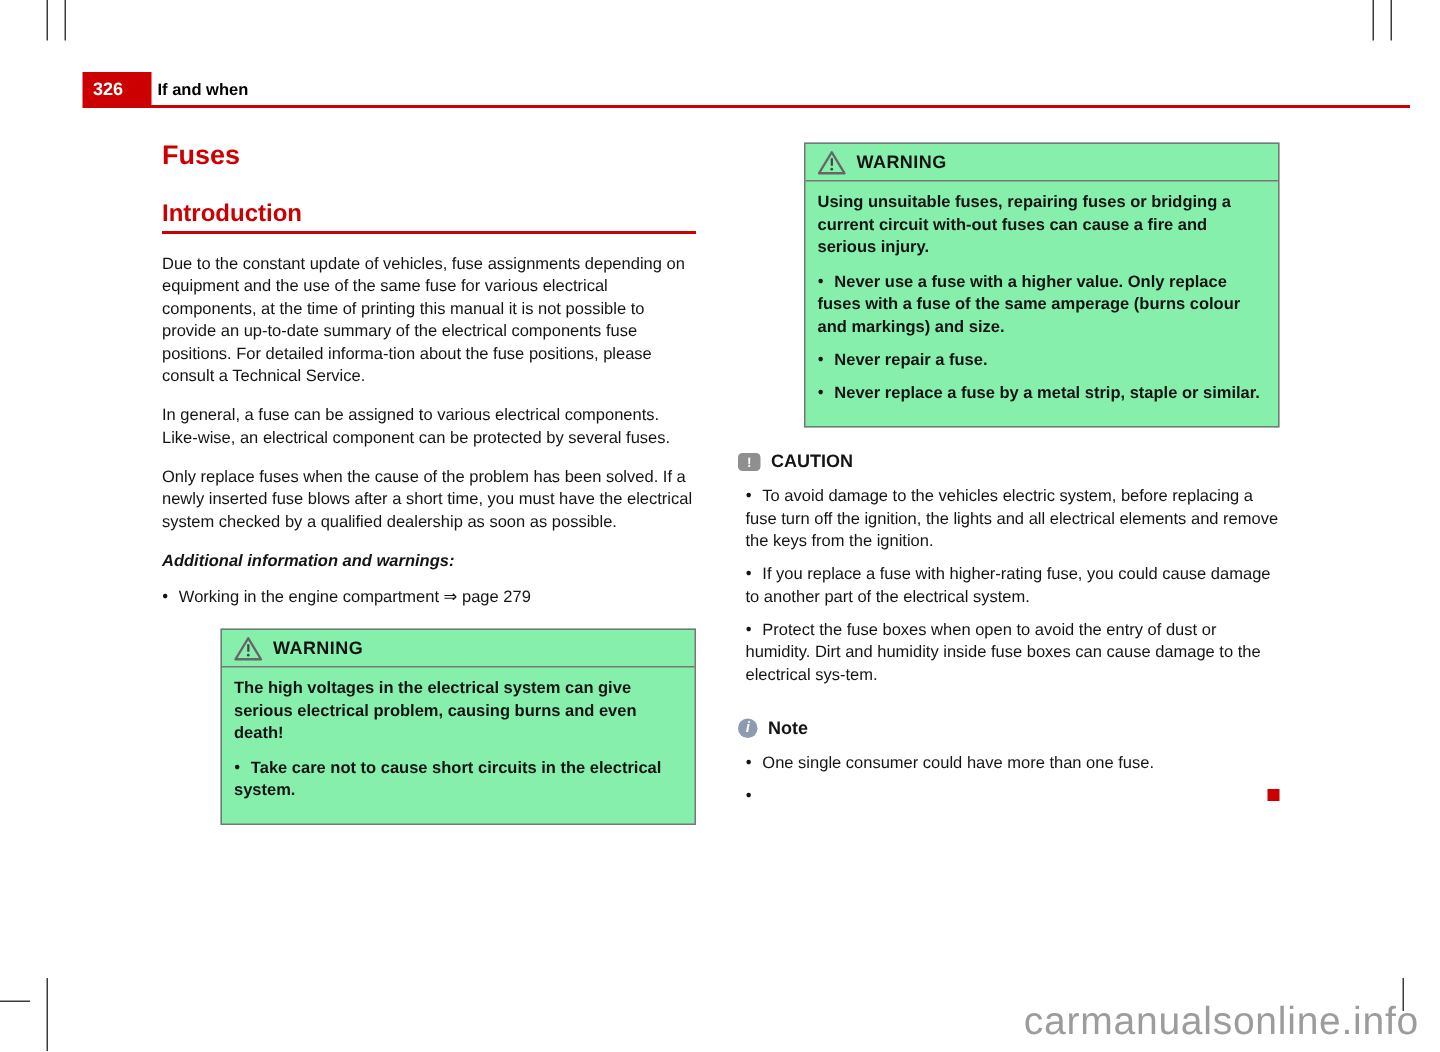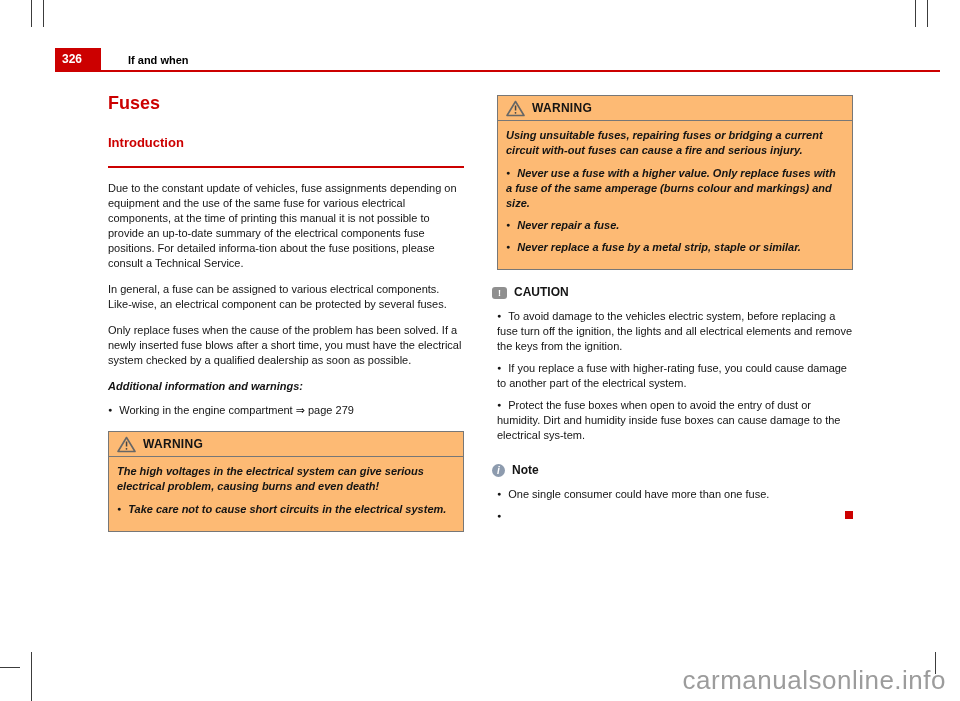--- a/index.html
+++ b/index.html
@@ -18,41 +18,41 @@
   .crop.v { width: 1px; }
   .crop.h { height: 1px; }
 
   
   .header { position: absolute; left: 55px; top: 48px; width: 885px; height: 22px; border-bottom: 2px solid var(--red); }
   .page-num {
     position: absolute; left: 0; top: 0; width: 46px; height: 22px;
     background: var(--red); color: #fff; font-weight: bold; font-size: 12px;
     display: flex; align-items: center; padding-left: 7px; box-sizing: border-box;
   }
-  .section-label { position: absolute; left: 73px; bottom: 4px; font-weight: bold; font-size: 11px; color: #000; }
+  .section-label { position: absolute; left: 50px; bottom: 4px; font-weight: bold; font-size: 11px; color: #000; }
 
   
   .col { position: absolute; font-size: 11px; line-height: 15px; }
   .col-left  { left: 108px; top: 96px;  width: 356px; }
   .col-right { left: 497px; top: 95px;  width: 356px; }
 
   .title { color: var(--red); font-size: 18px; font-weight: bold; margin: 0 0 24px; }
-  .subtitle { color: var(--red); font-size: 13px; font-weight: bold; margin: 0 0 13px; padding-bottom: 16px; border-bottom: 2px solid var(--red); }
+  .subtitle { color: var(--red); font-size: 16px; font-weight: bold; margin: 0 0 13px; padding-bottom: 4px; border-bottom: 2px solid var(--red); }
 
   .body-p { margin: 0 0 11px; }
   .bold-head { font-weight: bold; margin: 3px 0 8px; font-style: italic; }
 
   .bullet-line { margin: 0 0 6px; position: relative; }
   .bullet-line::before { content: "●"; font-size: 7px; margin-right: 7px; vertical-align: 2px; }
 
   
-  .warnbox { border: 1px solid var(--rule); margin-top: 13px; background: #fdba74; }
+  .warnbox { border: 1px solid var(--rule); margin-top: 13px; background: #86efac; margin-left: 39px; }
   .warnbox-header { display: flex; align-items: center; gap: 7px; padding: 4px 8px 3px; border-bottom: 1px solid var(--rule); }
   .warnbox-title { font-weight: bold; font-size: 12px; letter-spacing: 0.3px; }
-  .warnbox-body { padding: 7px 8px 8px; font-weight: bold; font-style: italic; }
+  .warnbox-body { padding: 7px 8px 8px; font-weight: bold; }
   .warnbox-body .intro { margin: 0 0 7px; }
 
   
   .sec-header { display: flex; align-items: center; gap: 7px; margin: 15px 0 8px; margin-left: -5px; }
   .sec-title { font-weight: bold; font-size: 12px; }
   .caution-icon {
     width: 15px; height: 12px; background: #8f8f8f; border-radius: 3px;
     color: #fff; font-weight: bold; font-size: 9px; line-height: 12px;
     display: flex; align-items: center; justify-content: center; flex: 0 0 auto;
   }

